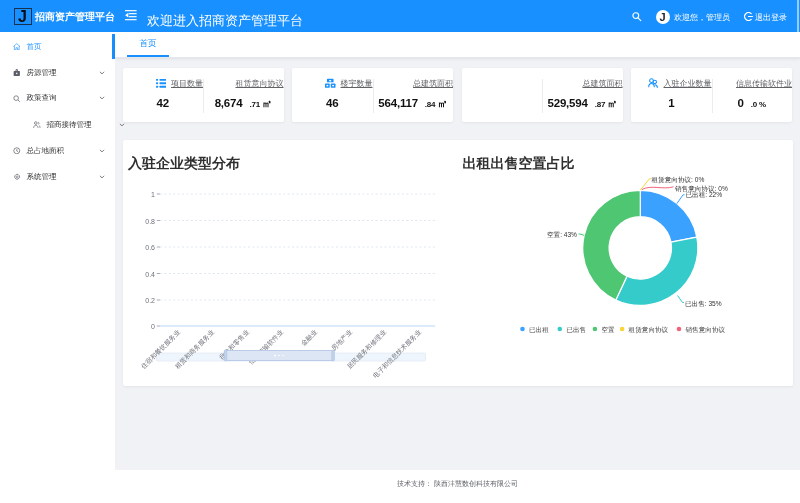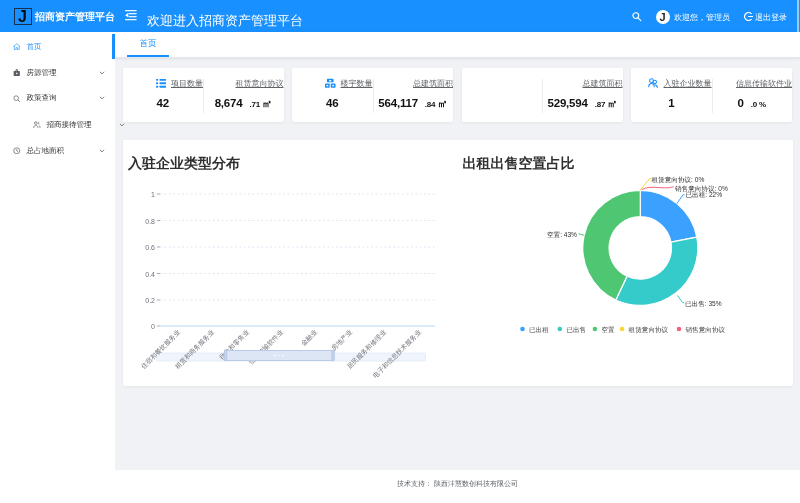--- a/index.html
+++ b/index.html
@@ -115,20 +115,30 @@
     <svg class="arr" viewBox="0 0 10 10">
         <path d="M1.5 3 L5 6.5 L8.5 3" fill="none" stroke="#606266" stroke-width="1.4"></path>
       </svg>
   </div>
   <div class="mitem" style="top:105.6px;">
     <svg class="mi" viewBox="0 0 12 12">
         <circle cx="6" cy="6" r="4.8" fill="none" stroke="#5a5e66" stroke-width="1.15"></circle>
         <path d="M6 3.4 V6.4 L8.2 7.4" fill="none" stroke="#5a5e66" stroke-width="1.1"></path>
       </svg>
     <span>总占地面积</span>
+    <svg class="arr" viewBox="0 0 10 10">
+        <path d="M1.5 3 L5 6.5 L8.5 3" fill="none" stroke="#606266" stroke-width="1.4"></path>
+      </svg>
+  </div>
+  <div class="mitem" style="top:131.7px;">
+    <svg class="mi" viewBox="0 0 12 12">
+        <path d="M4.6 1.4 h2.8 l2.4 2.4 v2.8 l-2.4 2.4 h-2.8 l-2.4-2.4 v-2.8 Z" fill="none" stroke="#5a5e66" stroke-width="1.1" transform="translate(0.6,0.8)"></path>
+        <circle cx="6.6" cy="6.2" r="1.6" fill="none" stroke="#5a5e66" stroke-width="1"></circle>
+      </svg>
+    <span>系统管理</span>
     <svg class="arr" viewBox="0 0 10 10">
         <path d="M1.5 3 L5 6.5 L8.5 3" fill="none" stroke="#606266" stroke-width="1.4"></path>
       </svg>
   </div>
 </div>
 <div id="activebar"></div>
 <div id="tabbar"></div>
 <div id="tab1">首页</div>
 <div id="tab1u"></div>
 

